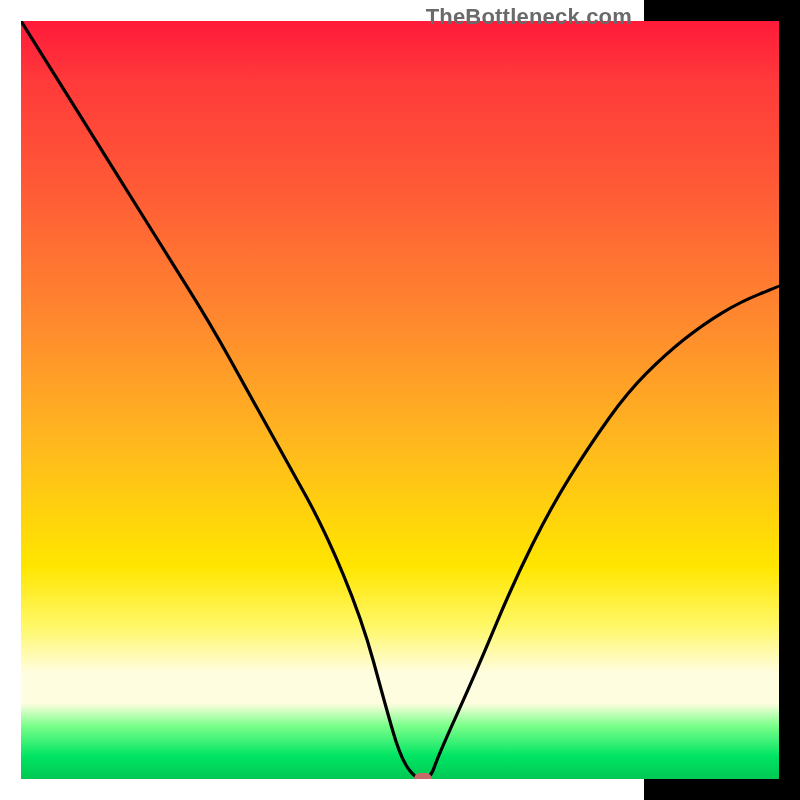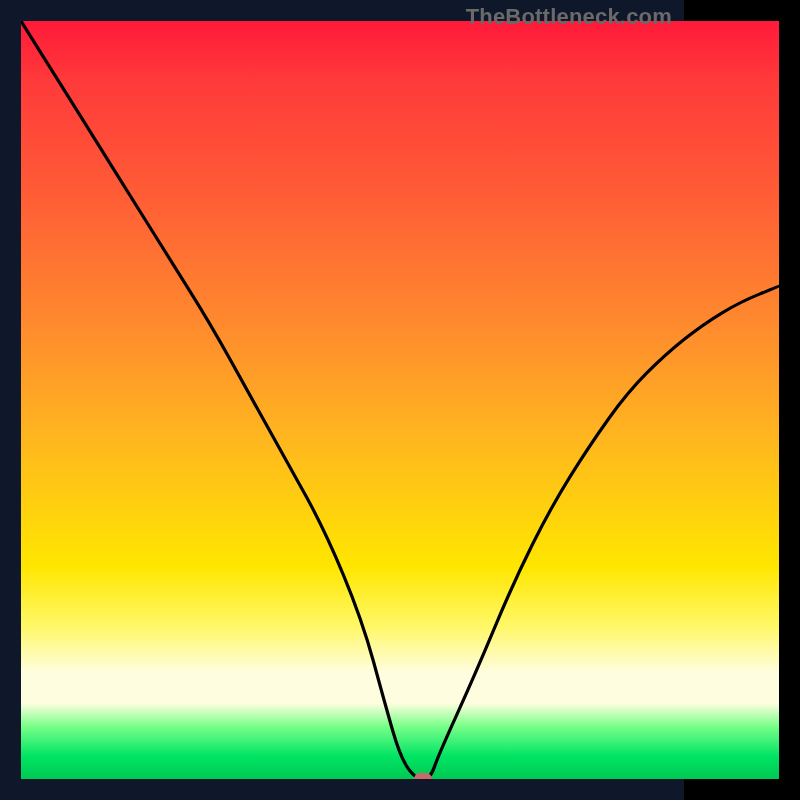--- a/index.html
+++ b/index.html
@@ -8,22 +8,21 @@
     width: 800px;
     height: 800px;
     background: #000;
     overflow: hidden;
     font-family: Arial, Helvetica, sans-serif;
   }
   .frame {
     position: relative;
     width: 644px;
     height: 800px;
-    background: #0f172a;
-    padding-left: 40px;
+    background: #ffffff;
   }
   .watermark {
     position: absolute;
     top: 4px;
     right: 12px;
     color: #6a6a6a;
     font-size: 22px;
     font-weight: 600;
     letter-spacing: 0.2px;
     z-index: 10;

